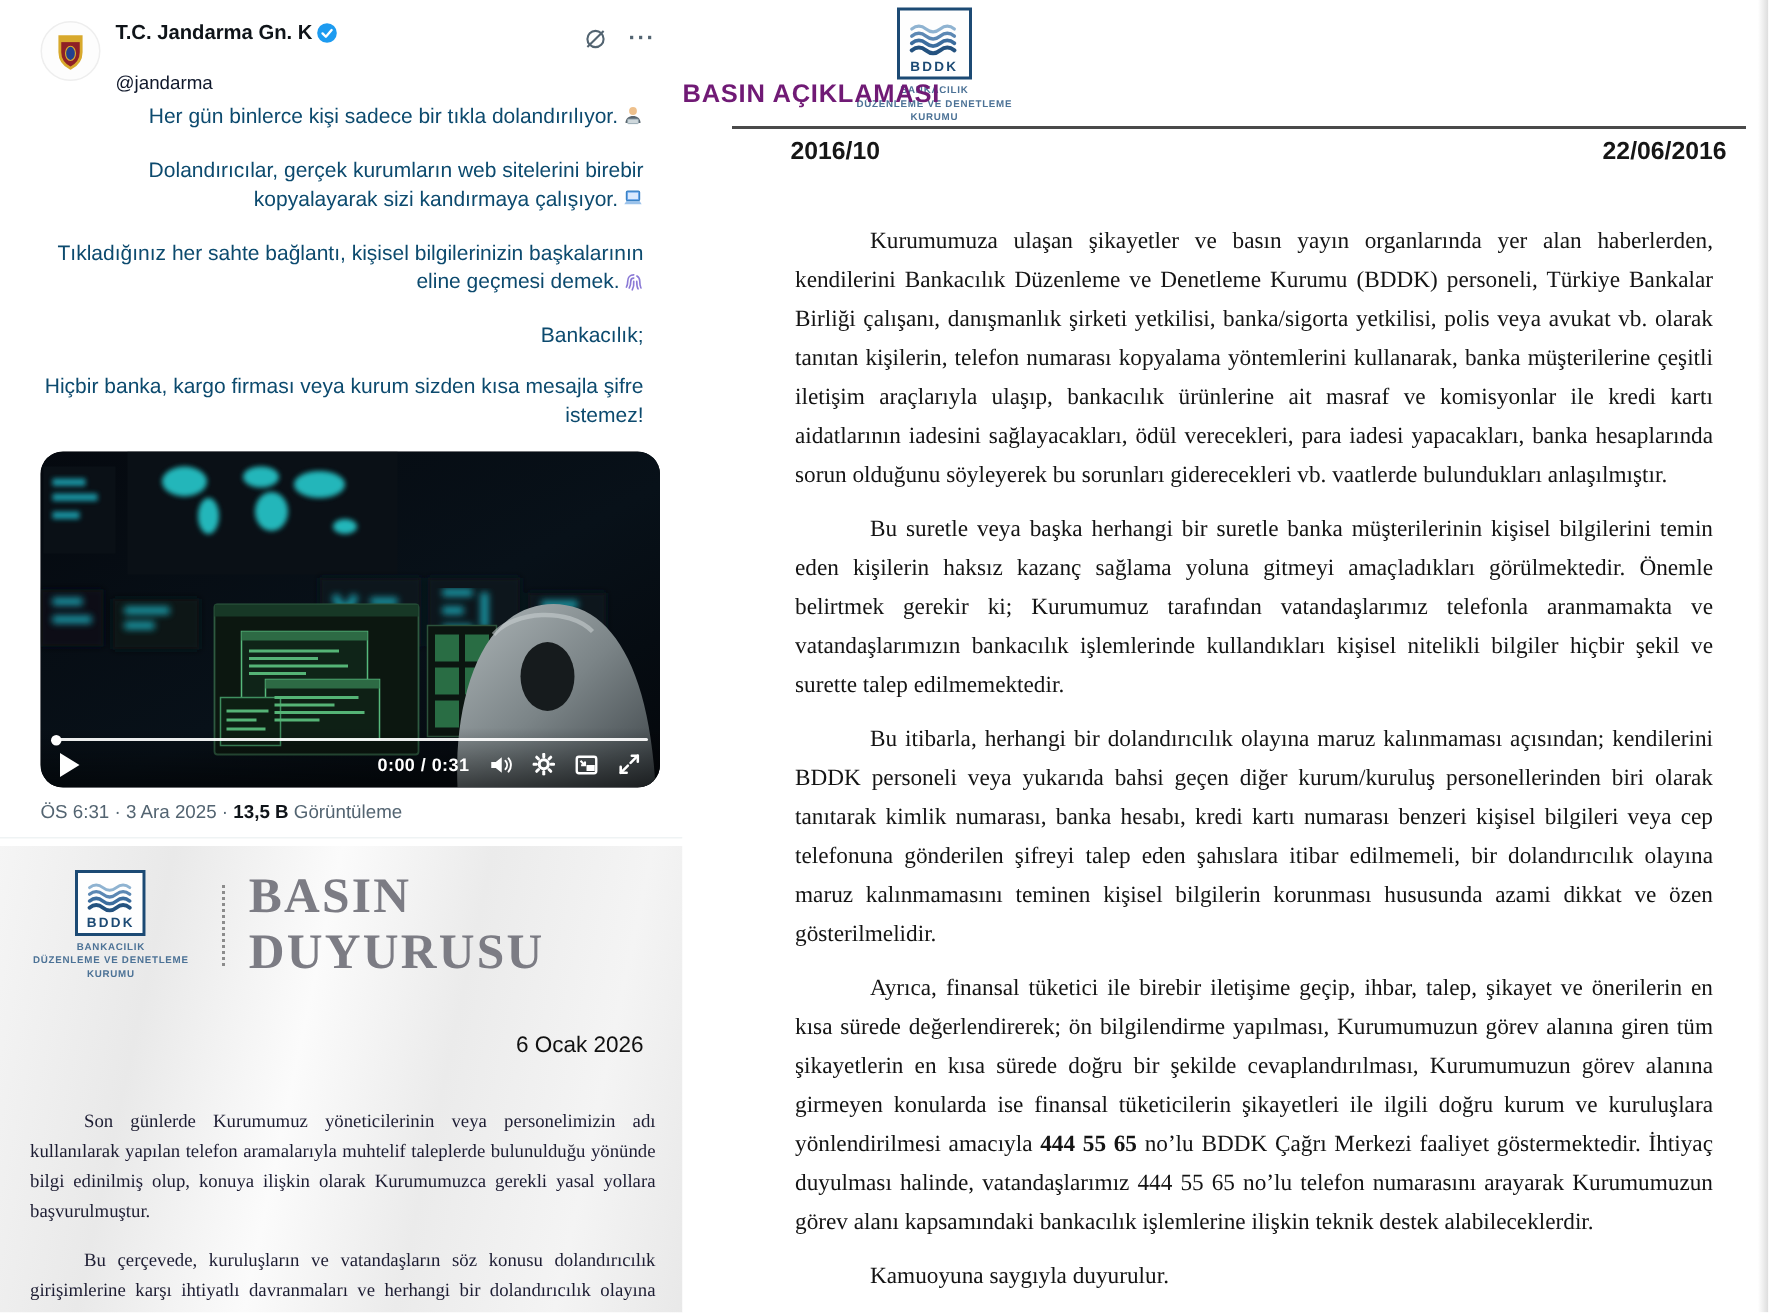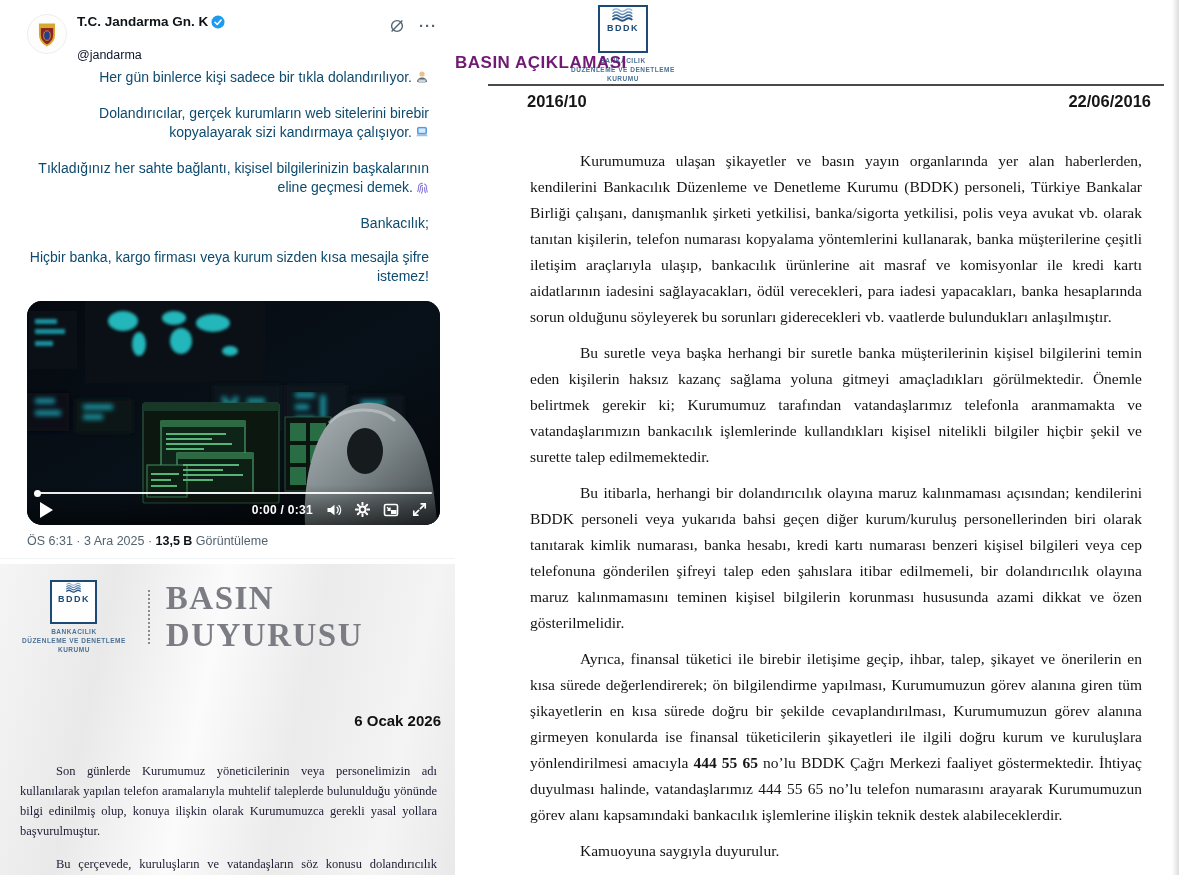--- a/index.html
+++ b/index.html
@@ -34,30 +34,30 @@
   .tweet-meta b{color:#0f1419;margin-top:16px;}
   .tweet-divider{border-top:1px solid #eff3f4;margin:0 -12px 0 -27px;}
   
   .press-left{flex:1;margin-top:5px;position:relative;
      background:linear-gradient(102deg,#f5f5f5 0%,#e9e9e9 22%,#fbfbfb 43%,#ebebeb 62%,#f4f4f4 82%,#e7e7e7 100%);
      padding:16px 0 0 0;}
   .press-head{display:flex;align-items:center;padding-left:22px;}
   .press-dotted{border-left:2px dotted #8c8c8c;height:54px;margin:0 4px 0 22px;}
   .press-title{font-family:"Liberation Serif",serif;font-weight:bold;font-size:33px;color:#7c7c84;
                letter-spacing:1.5px;margin-left:12px;}
-  .press-date{text-align:right;padding-right:14px;margin-top:58px;font-weight:bold;font-size:15px;color:#111;}
+  .press-date{text-align:right;padding-right:26px;margin-top:34px;font-weight:normal;font-size:15px;color:#111;}
   .press-body{margin-top:32px;padding:0 18px 0 20px;font-family:"Liberation Serif",serif;
               font-size:12.5px;line-height:20px;color:#1d1d33;text-align:justify;}
   .press-body p{margin:0 0 13px;text-indent:36px;}
   
   .bddk{ text-align:center;flex:0 0 auto;}
   .bddk-box{width:46px;height:44px;border:2px solid #1c4a74;background:#fefefe;margin:0 auto;
             display:flex;flex-direction:column;align-items:center;justify-content:flex-end;}
   .bddk-box svg{display:block;margin-bottom:1px;}
-  .bddk-acr{font-size:9px;font-weight:bold;color:#1c4a74;letter-spacing:1.5px;padding-bottom:18px;}
+  .bddk-acr{font-size:9px;font-weight:bold;color:#1c4a74;letter-spacing:1.5px;padding-bottom:2px;}
   .bddk-cap{margin-top:3px;font-size:6.5px;font-weight:bold;color:#4c7296;letter-spacing:.5px;line-height:9px;}
   .bddk.small .bddk-box{width:43px;height:40px;}
   
   .right-col{position:relative;flex:1;background:#fff;}
   .right-col::after{content:'';position:absolute;top:0;right:0;width:7px;height:100%;
       background:linear-gradient(to left,#dcdcdc,rgba(255,255,255,0));pointer-events:none;}
   .r-logo{position:absolute;top:5px;left:116px;}
   .r-title{position:absolute;top:53px;left:0;width:100%;
            font-weight:bold;font-size:17px;color:#701a75;letter-spacing:.5px;}
   .r-hr{position:absolute;top:84px;left:33px;right:15px;border-top:2px solid #4a4a4a;}

